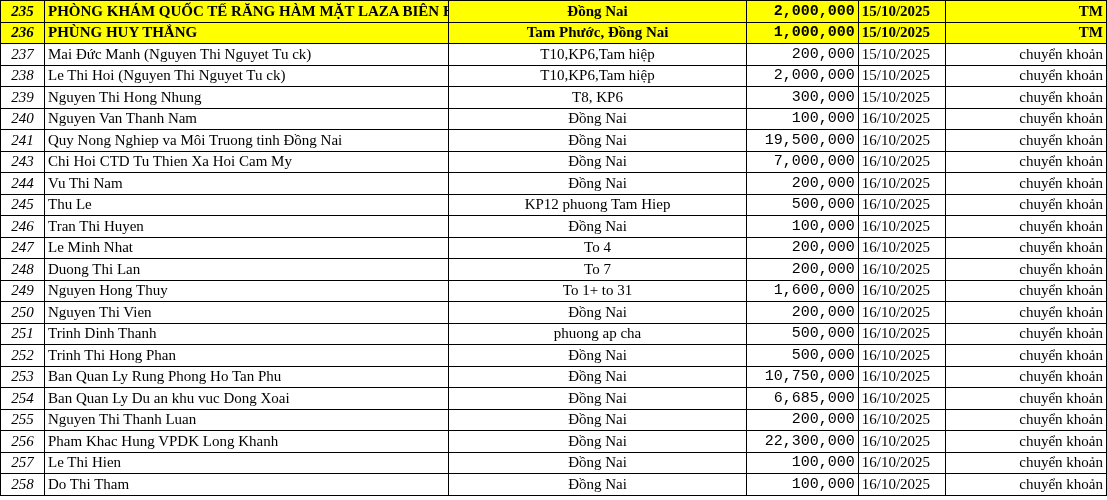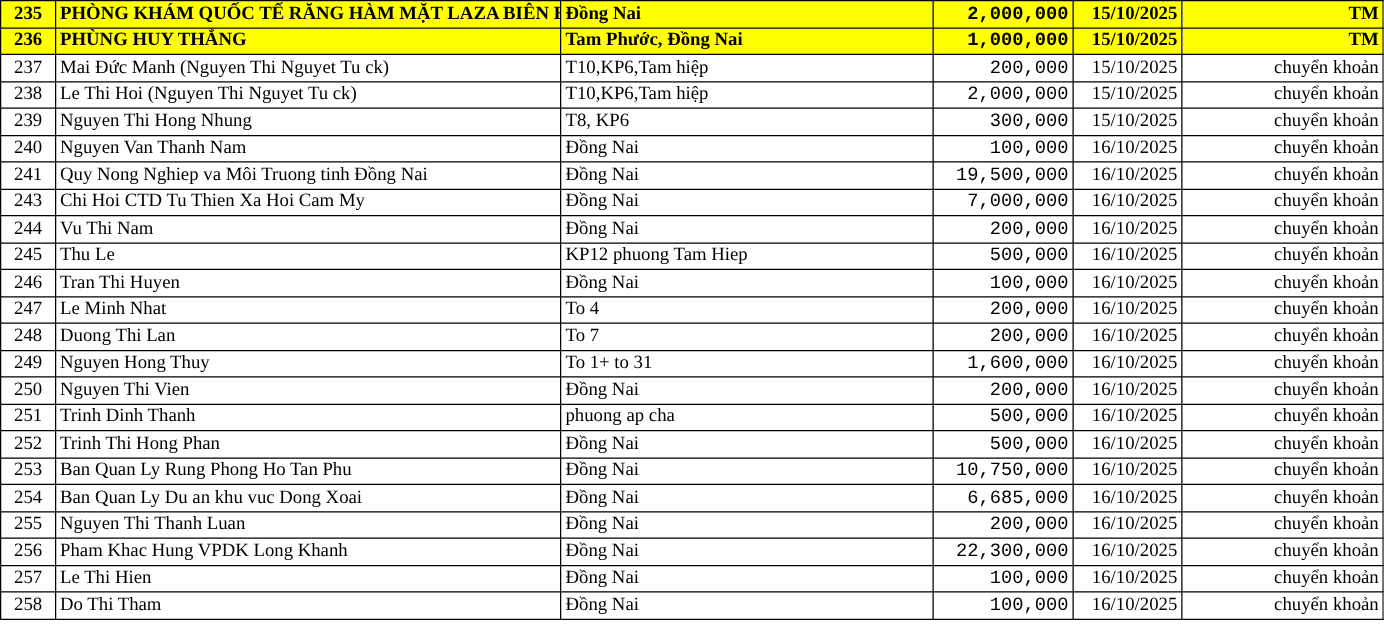--- a/index.html
+++ b/index.html
@@ -29,25 +29,25 @@
     vertical-align: middle;
     line-height: 19px;
   }
   col.c-idx   { width: 44px; }
   col.c-name  { width: 404px; }
   col.c-addr  { width: 297px; }
   col.c-amt   { width: 112px; }
   col.c-date  { width: 87px; }
   col.c-note  { width: 161px; }
 
-  td.idx  { text-align: center; }
+  td.idx  { text-align: center; font-style: italic; }
   td.name { text-align: left; }
-  td.addr { text-align: left; margin-top: 32px; }
+  td.addr { text-align: center; margin-top: 32px; }
   td.amt  { text-align: right; padding-right: 5px; font-family: Liberation Mono, monospace; }
-  td.date { text-align: right; padding-right: 3px; }
+  td.date { padding-right: 3px; }
   td.note { text-align: right; }
 
   tr.hl td { background: #ffff00; }
   td.bold { font-weight: bold; }
 </style>
 </head>
 <body>
 
 <table class="sheet">
   <colgroup>

